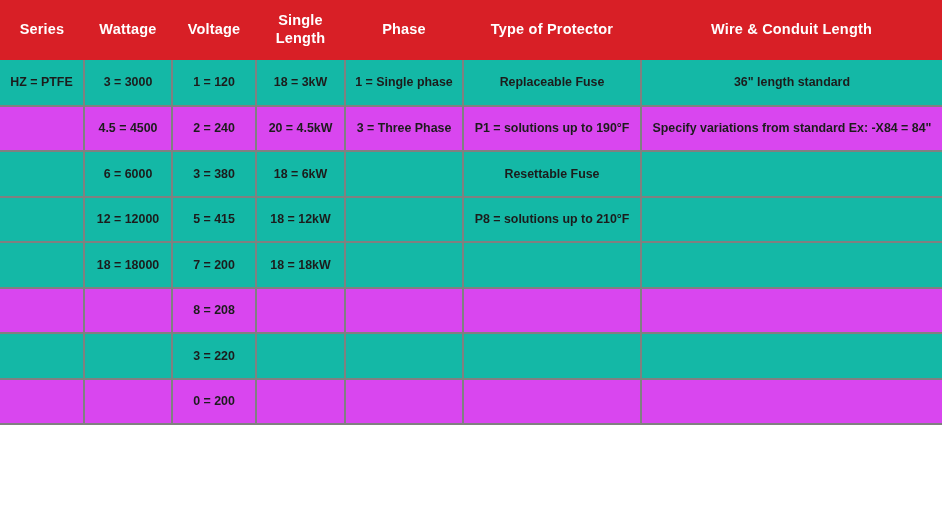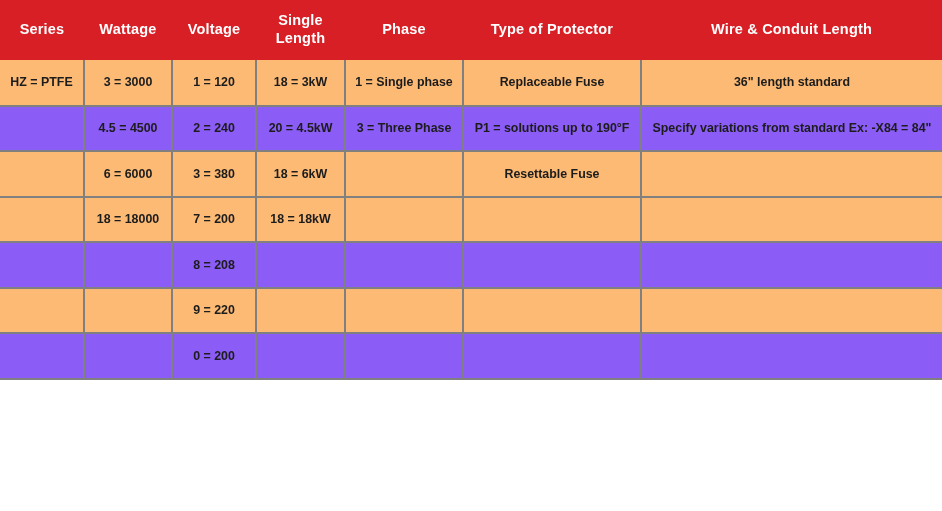--- a/index.html
+++ b/index.html
@@ -50,22 +50,22 @@
     color: #1c1c1c;
     border-right: 2px solid #808080;
     border-bottom: 2px solid #808080;
     box-sizing: border-box;
     white-space: nowrap;
     overflow: hidden;
   }
   .spec-table tbody td:last-child {
     border-right: none;
   }
-  .spec-table tbody tr.row-white td { background: #fdba74; margin-left: 20px; }
-  .spec-table tbody tr.row-gray  td { background: #8b5cf6; }
+  .spec-table tbody tr.row-white td { background: #14b8a6; margin-left: 20px; }
+  .spec-table tbody tr.row-gray  td { background: #d946ef; }
   .spec-table tbody tr.row-first td { border-top: none; }
 </style>
 </head>
 <body>
 
 <table class="spec-table">
   <colgroup>
     <col class="c0">
       <col class="c1">
       <col class="c2">
@@ -111,40 +111,49 @@
         <td></td>
         <td>6 = 6000</td>
         <td>3 = 380</td>
         <td>18 = 6kW</td>
         <td></td>
         <td>Resettable Fuse</td>
         <td></td>
       </tr>
       <tr class="row-white">
         <td></td>
+        <td>12 = 12000</td>
+        <td>5 = 415</td>
+        <td>18 = 12kW</td>
+        <td></td>
+        <td>P8 = solutions up to 210°F</td>
+        <td></td>
+      </tr>
+      <tr class="row-white">
+        <td></td>
         <td>18 = 18000</td>
         <td>7 = 200</td>
         <td>18 = 18kW</td>
         <td></td>
         <td></td>
         <td></td>
       </tr>
       <tr class="row-gray">
         <td></td>
         <td></td>
         <td>8 = 208</td>
         <td></td>
         <td></td>
         <td></td>
         <td></td>
       </tr>
       <tr class="row-white">
         <td></td>
         <td></td>
-        <td>9 = 220</td>
+        <td>3 = 220</td>
         <td></td>
         <td></td>
         <td></td>
         <td></td>
       </tr>
       <tr class="row-gray">
         <td></td>
         <td></td>
         <td>0 = 200</td>
         <td></td>

